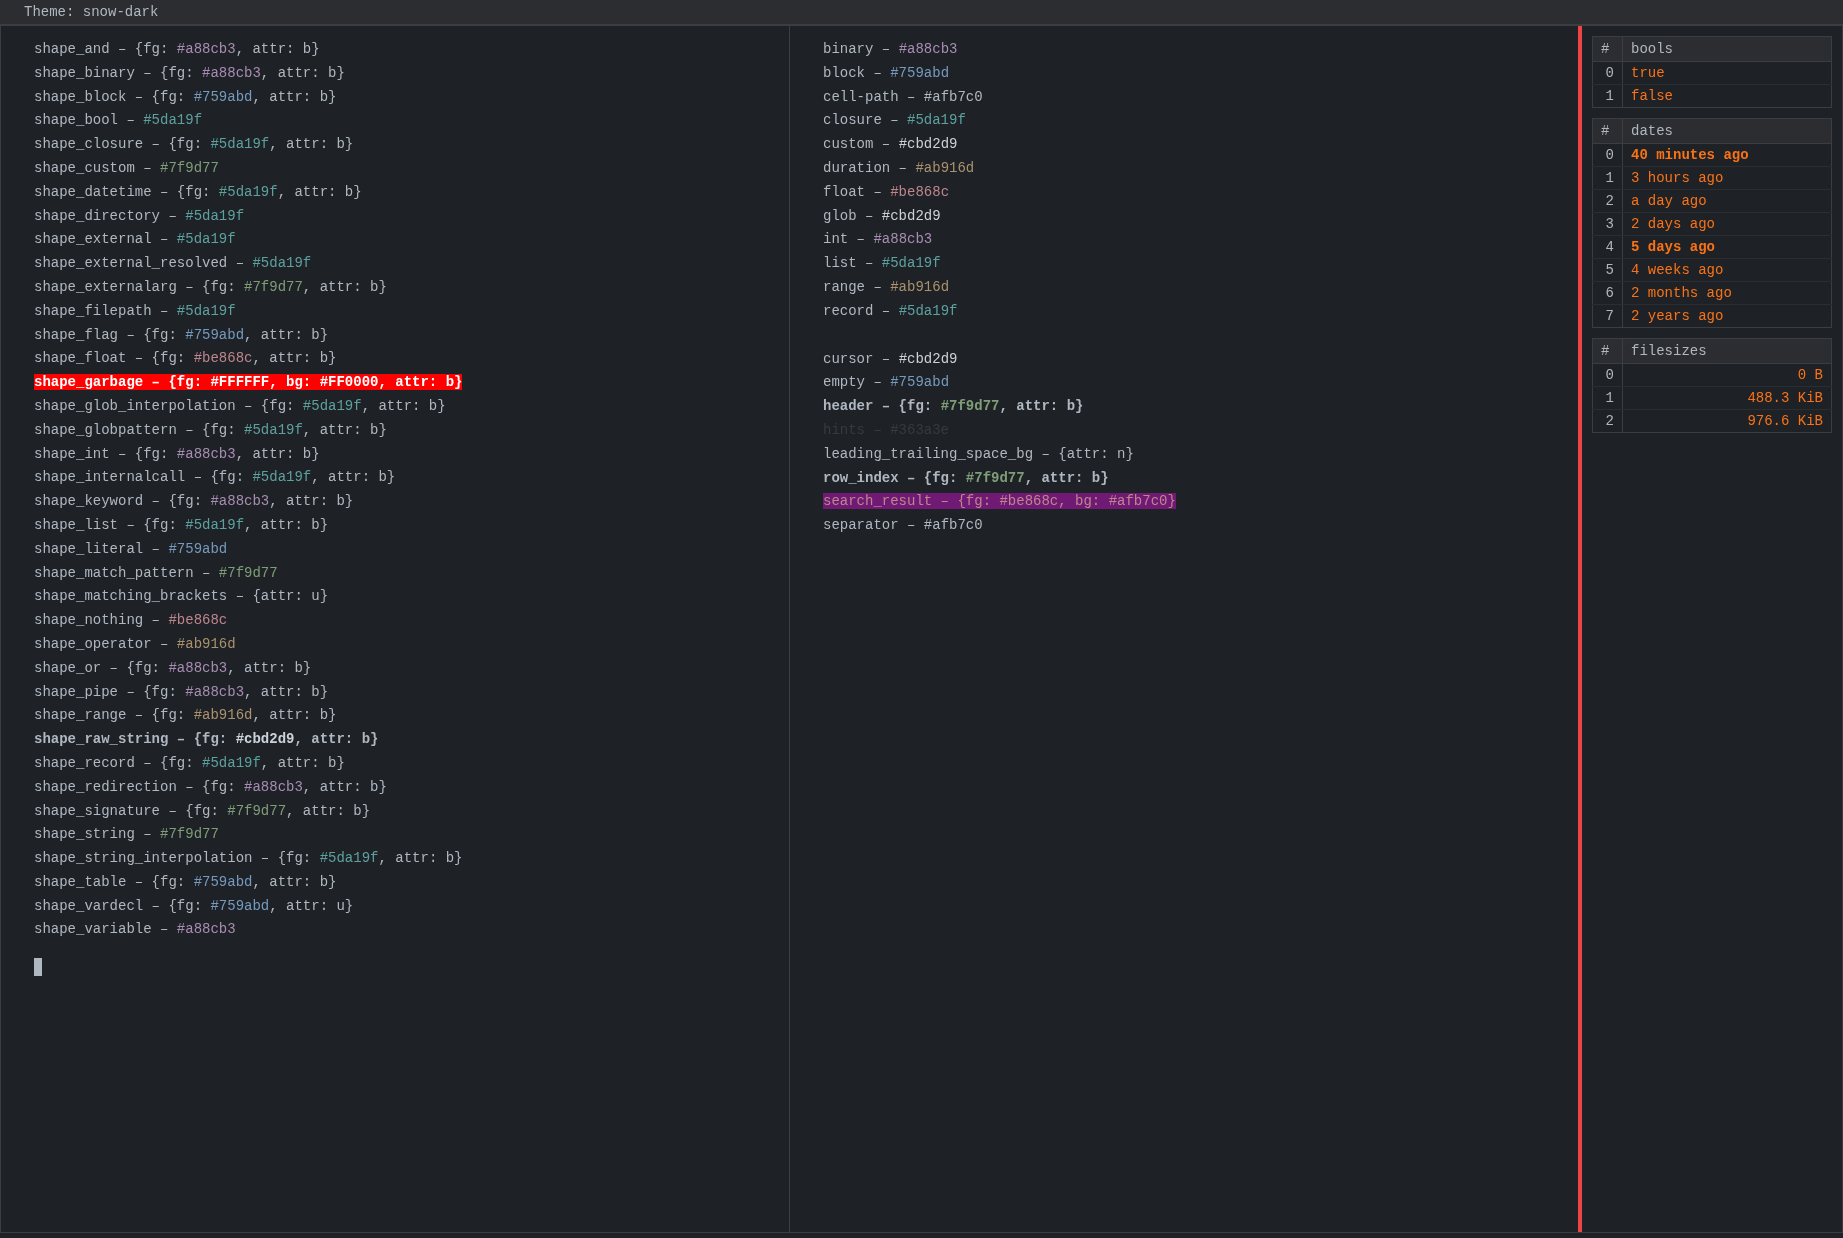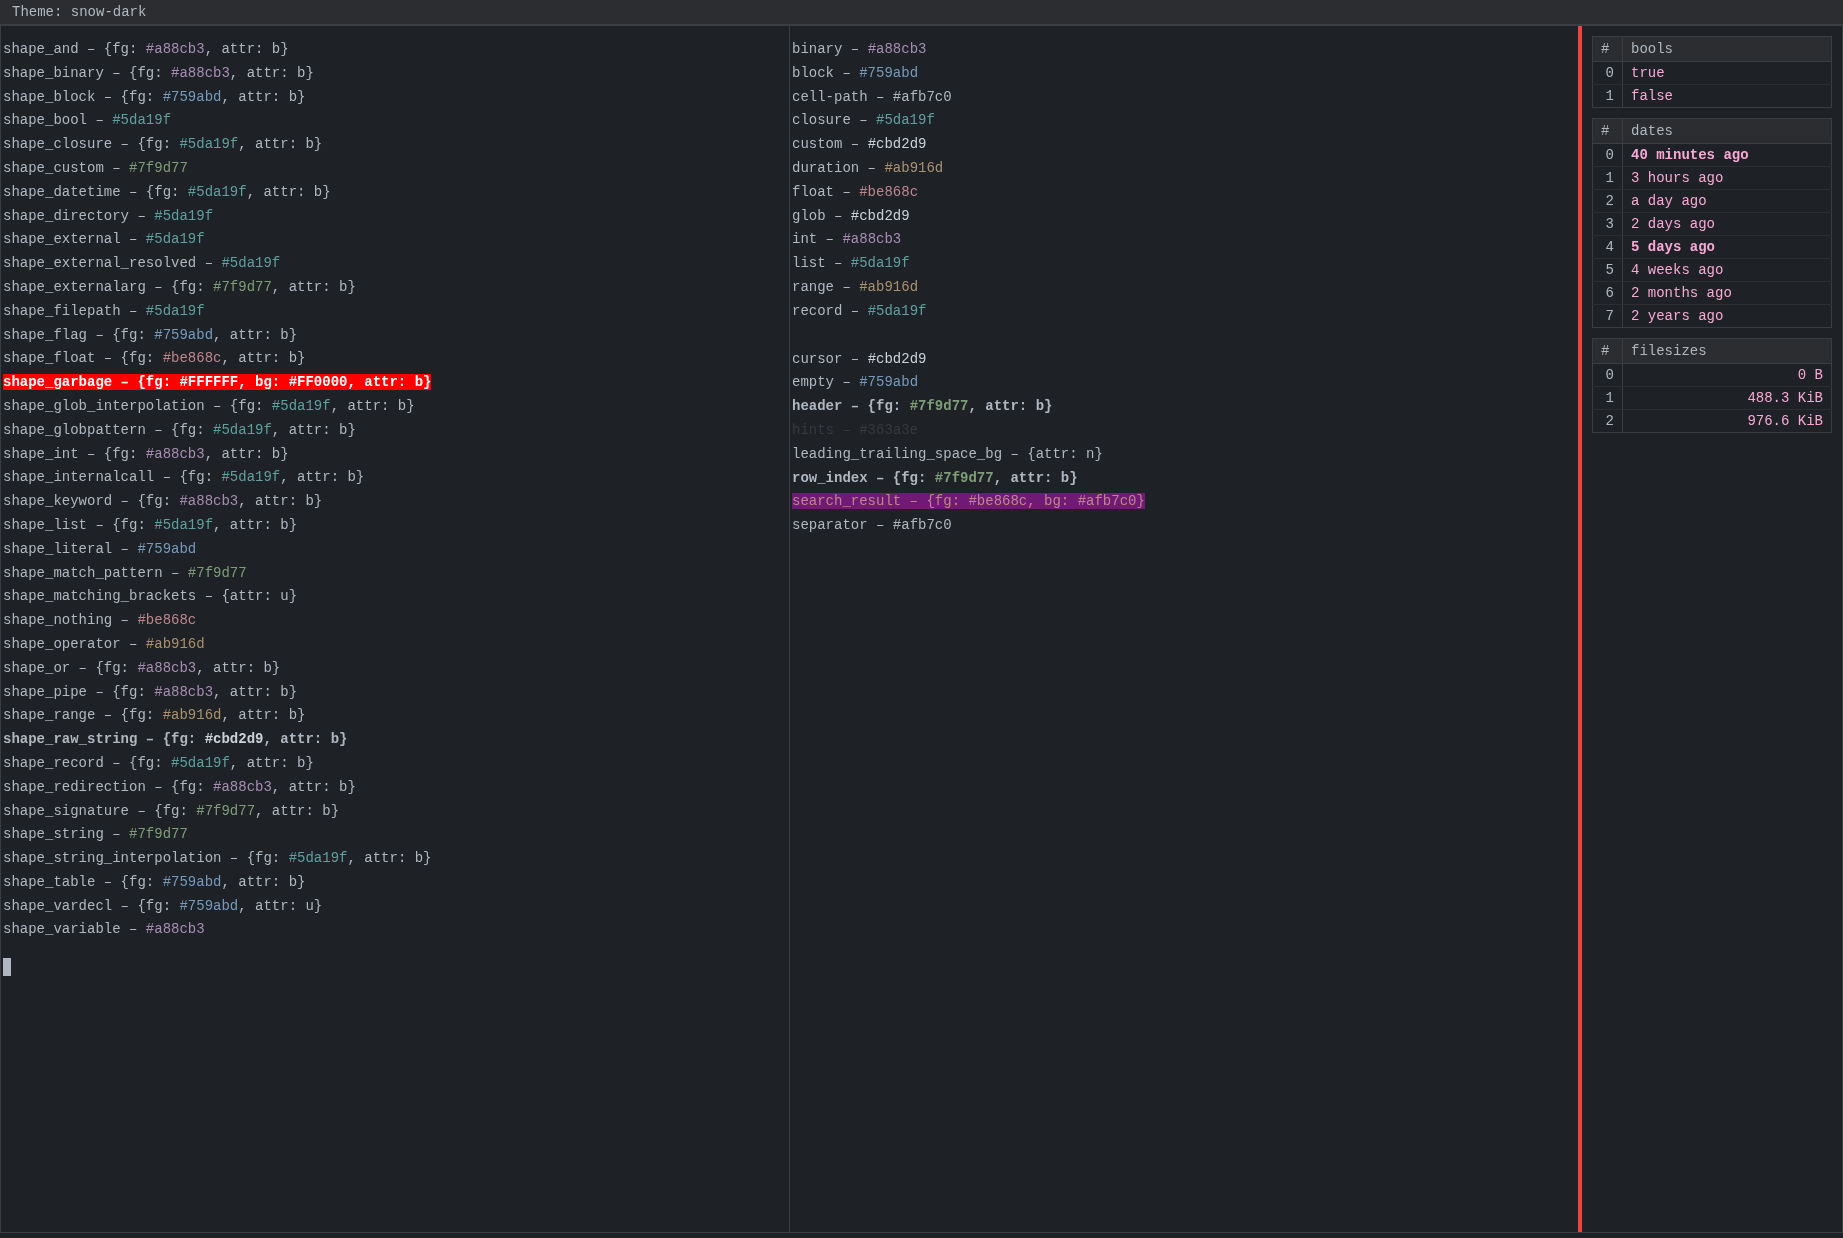--- a/index.html
+++ b/index.html
@@ -7,35 +7,36 @@
       background: #1e2227;
       font-family: 'Courier New', Courier, monospace;
       font-size: 14px;
       color: #afb7c0;
       min-height: 1238px;
       min-width: 1843px;
     }
     .theme-label {
       background: #2c2d30;
       color: #afb7c0;
-      padding: 4px 12px;
+      padding: 4px 24px;
       font-size: 14px;
       border-bottom: 1px solid #3a3d42;
     }
     .main-container {
       display: flex;
       height: calc(1238px - 30px);
       border: 1px solid #3a3d42;
       margin: 0;
     }
     .col {
       flex: 1;
       padding: 12px 2px;
       overflow-y: auto;
       border-right: 1px solid #3a3d42;
+      margin-left: 31px;
     }
     .col:last-child {
       border-right: none;
     }
     .col-right {
       width: 260px;
       flex: none;
       padding: 10px;
       display: flex;
       flex-direction: column;
@@ -80,21 +81,21 @@
       background: #2c2d30;
       color: #afb7c0;
       text-align: left;
       padding: 4px 8px;
       font-weight: normal;
       border-bottom: 1px solid #3a3d42;
     }
     .data-table td {
       padding: 3px 8px;
       border-bottom: 1px solid #2c2d30;
-      color: #f9a8d4;
+      color: #f97316;
     }
     .data-table td:first-child {
       color: #afb7c0;
       border-right: 1px solid #3a3d42;
       width: 30px;
       text-align: right;
     }
     .data-table tr:last-child td { border-bottom: none; }
     .data-table .right-align { text-align: right; }
 

